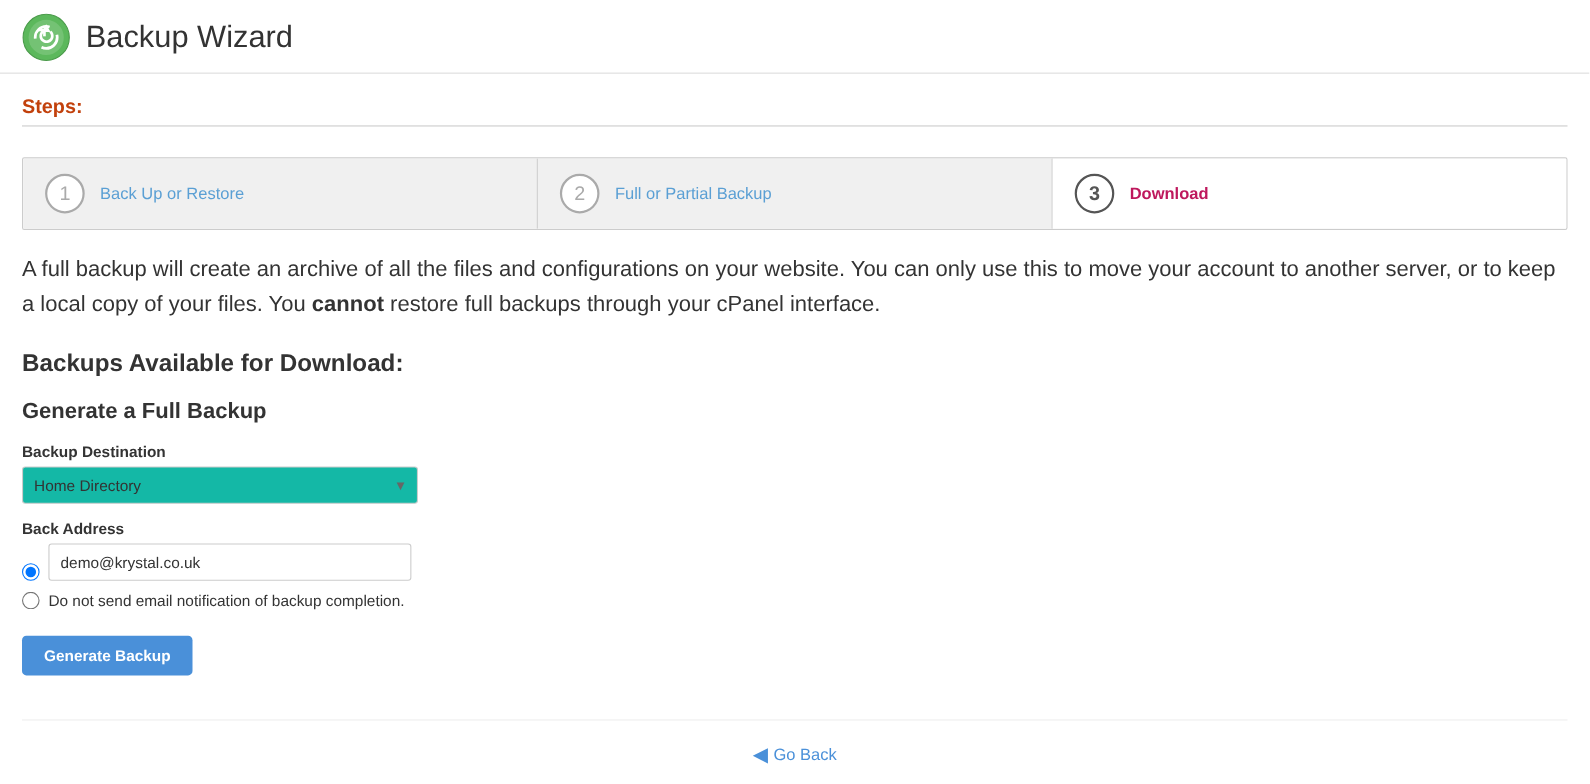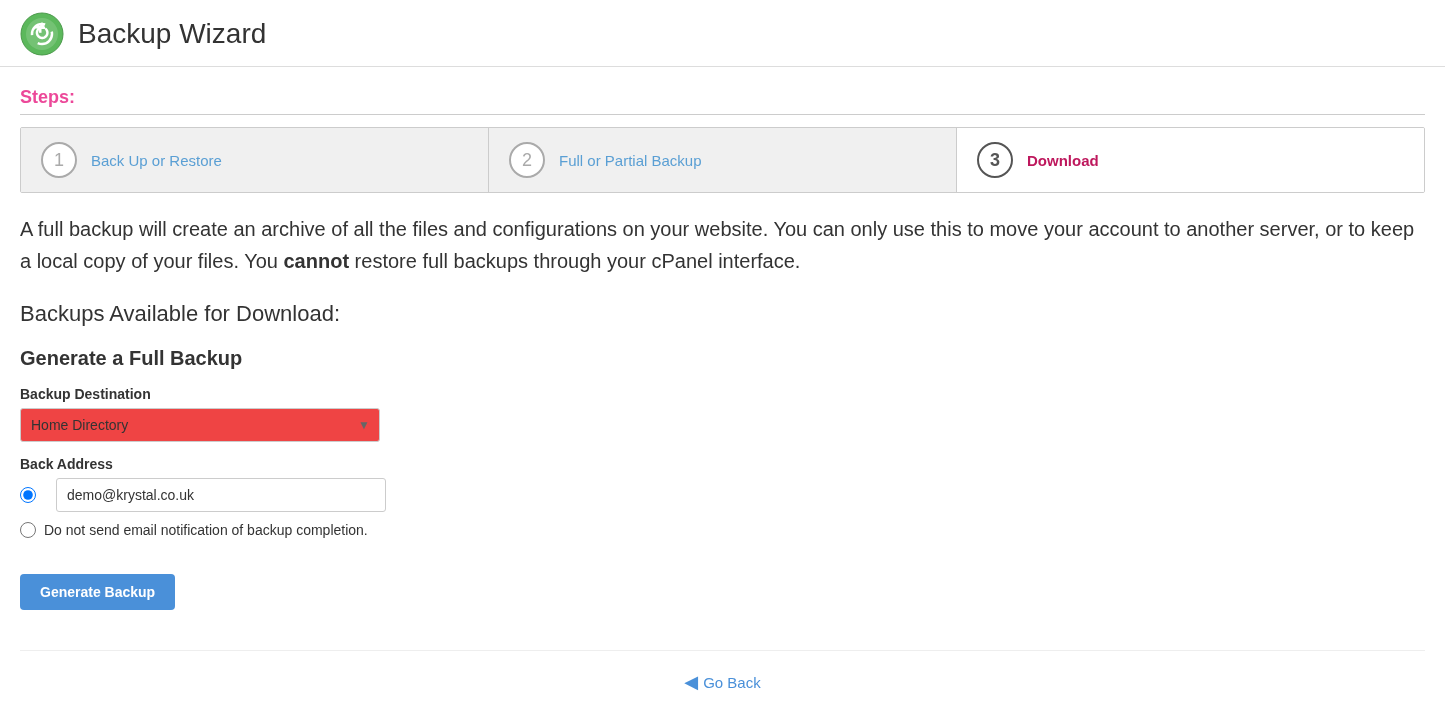--- a/index.html
+++ b/index.html
@@ -25,22 +25,22 @@
       font-size: 28px;
       font-weight: normal;
       color: #333;
     }
     .content {
       padding: 20px 20px 40px 20px;
     }
     .steps-label {
       font-size: 18px;
       font-weight: bold;
-      margin-bottom: 12px;
-      color: #ec4899;
+      margin-bottom: 28px;
+      color: #c2410c;
       border-bottom: 1px solid #ccc;
       padding-bottom: 6px;
     }
     .steps-bar {
       display: flex;
       border: 1px solid #ccc;
       border-radius: 2px;
       overflow: hidden;
       margin-bottom: 20px;
     }
@@ -92,21 +92,21 @@
       line-height: 1.6;
       margin-bottom: 24px;
       color: #333;
       max-width: 1400px;
     }
     .description strong {
       font-weight: bold;
     }
     .section-title {
       font-size: 22px;
-      font-weight: normal;
+      font-weight: bold;
       margin-bottom: 20px;
       color: #333;
     }
     .subsection-title {
       font-size: 20px;
       font-weight: bold;
       margin-bottom: 16px;
       color: #333;
     }
     .form-group {
@@ -121,60 +121,60 @@
     .select-wrapper {
       position: relative;
       display: inline-block;
       width: 360px;
     }
     .select-wrapper select {
       width: 100%;
       padding: 8px 30px 8px 10px;
       border: 1px solid #ccc;
       border-radius: 3px;
-      background: #ef4444;
+      background: #14b8a6;
       font-size: 14px;
       appearance: none;
       -webkit-appearance: none;
       cursor: pointer;
       color: #333;
     }
     .select-arrow {
       position: absolute;
       right: 10px;
       top: 50%;
       transform: translateY(-50%);
       pointer-events: none;
       color: #666;
       font-size: 12px;
     }
     .email-row {
       display: flex;
-      align-items: center;
-      gap: 20px;
+      align-items: flex-end;
+      gap: 8px;
       margin-bottom: 10px;
     }
     .email-radio {
       width: 16px;
       height: 16px;
       cursor: pointer;
     }
     .email-input {
       width: 330px;
       padding: 8px 10px;
       border: 1px solid #ccc;
       border-radius: 3px;
       font-size: 14px;
       color: #333;
     }
     .no-email-row {
       display: flex;
       align-items: center;
       gap: 8px;
-      margin-bottom: 36px;
+      margin-bottom: 24px;
     }
     .no-email-radio {
       width: 16px;
       height: 16px;
       cursor: pointer;
     }
     .no-email-label {
       font-size: 14px;
       color: #333;
     }

